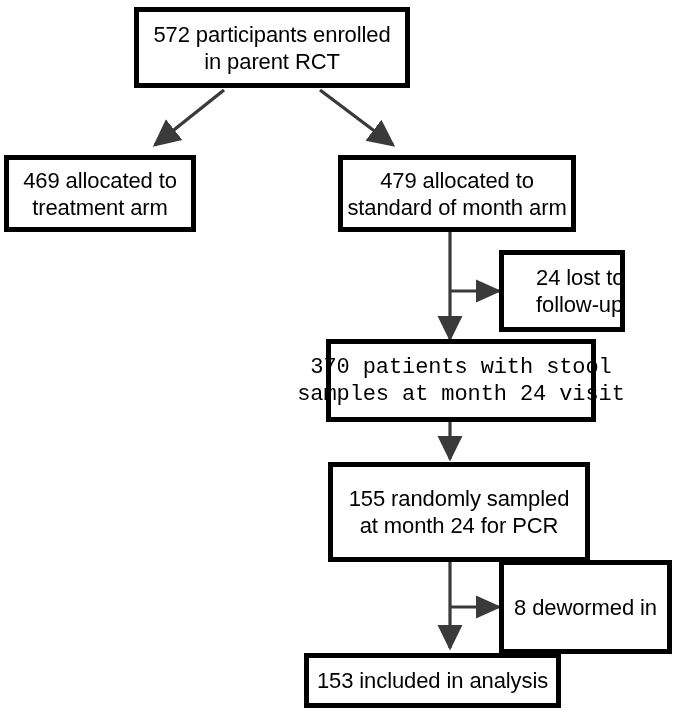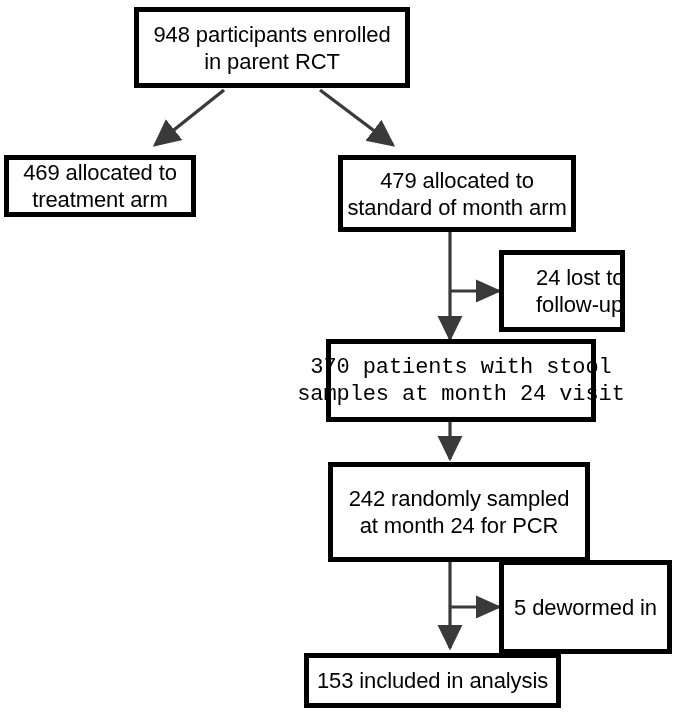--- a/index.html
+++ b/index.html
@@ -73,50 +73,50 @@
     <line x1="450" y1="291" x2="499" y2="291" stroke="#3a3a3a" stroke-width="3.2" marker-end="url(#arrowhead-sm)"></line>
 
     <line x1="450" y1="422" x2="450" y2="459" stroke="#3a3a3a" stroke-width="3.2" marker-end="url(#arrowhead)"></line>
 
     <line x1="450" y1="562" x2="450" y2="648" stroke="#3a3a3a" stroke-width="3.2" marker-end="url(#arrowhead)"></line>
 
     <line x1="450" y1="607" x2="499" y2="607" stroke="#3a3a3a" stroke-width="3.2" marker-end="url(#arrowhead-sm)"></line>
   </svg>
 
   <div class="node center" style="left:134px; top:7px; width:276px; height:81px;">
-    <span class="line">948 participants enrolled</span>
+    <span class="line">572 participants enrolled</span>
     <span class="line">in parent RCT</span>
   </div>
 
-  <div class="node center" style="left:4px; top:155px; width:192px; height:62px;">
+  <div class="node center" style="left:4px; top:155px; width:192px; height:77px;">
     <span class="line">469 allocated to</span>
     <span class="line">treatment arm</span>
   </div>
 
   <div class="node center" style="left:338px; top:155px; width:238px; height:77px;">
     <span class="line">479 allocated to</span>
     <span class="line">standard of month arm</span>
   </div>
 
   <div class="node leftalign pad-left" style="left:499px; top:250px; width:126px; height:82px;padding-left:32px;">
     <span class="line">24 lost to</span>
     <span class="line">follow-up</span>
   </div>
 
   <div class="node center" style="left:326px; top:339px; width:270px; height:83px;font-family:Liberation Mono, monospace;">
     <span class="line">370 patients with stool</span>
     <span class="line">samples at month 24 visit</span>
   </div>
 
   <div class="node center" style="left:328px; top:462px; width:262px; height:100px;">
-    <span class="line">242 randomly sampled</span>
+    <span class="line">155 randomly sampled</span>
     <span class="line">at month 24 for PCR</span>
   </div>
 
   <div class="node center" style="left:499px; top:560px; width:173px; height:94px;">
-    <span class="line">5 dewormed in</span>
+    <span class="line">8 dewormed in</span>
   </div>
 
   <div class="node center" style="left:304px; top:653px; width:257px; height:55px;">
     <span class="line">153 included in analysis</span>
   </div>
 
 </div>
 
 </body></html>

